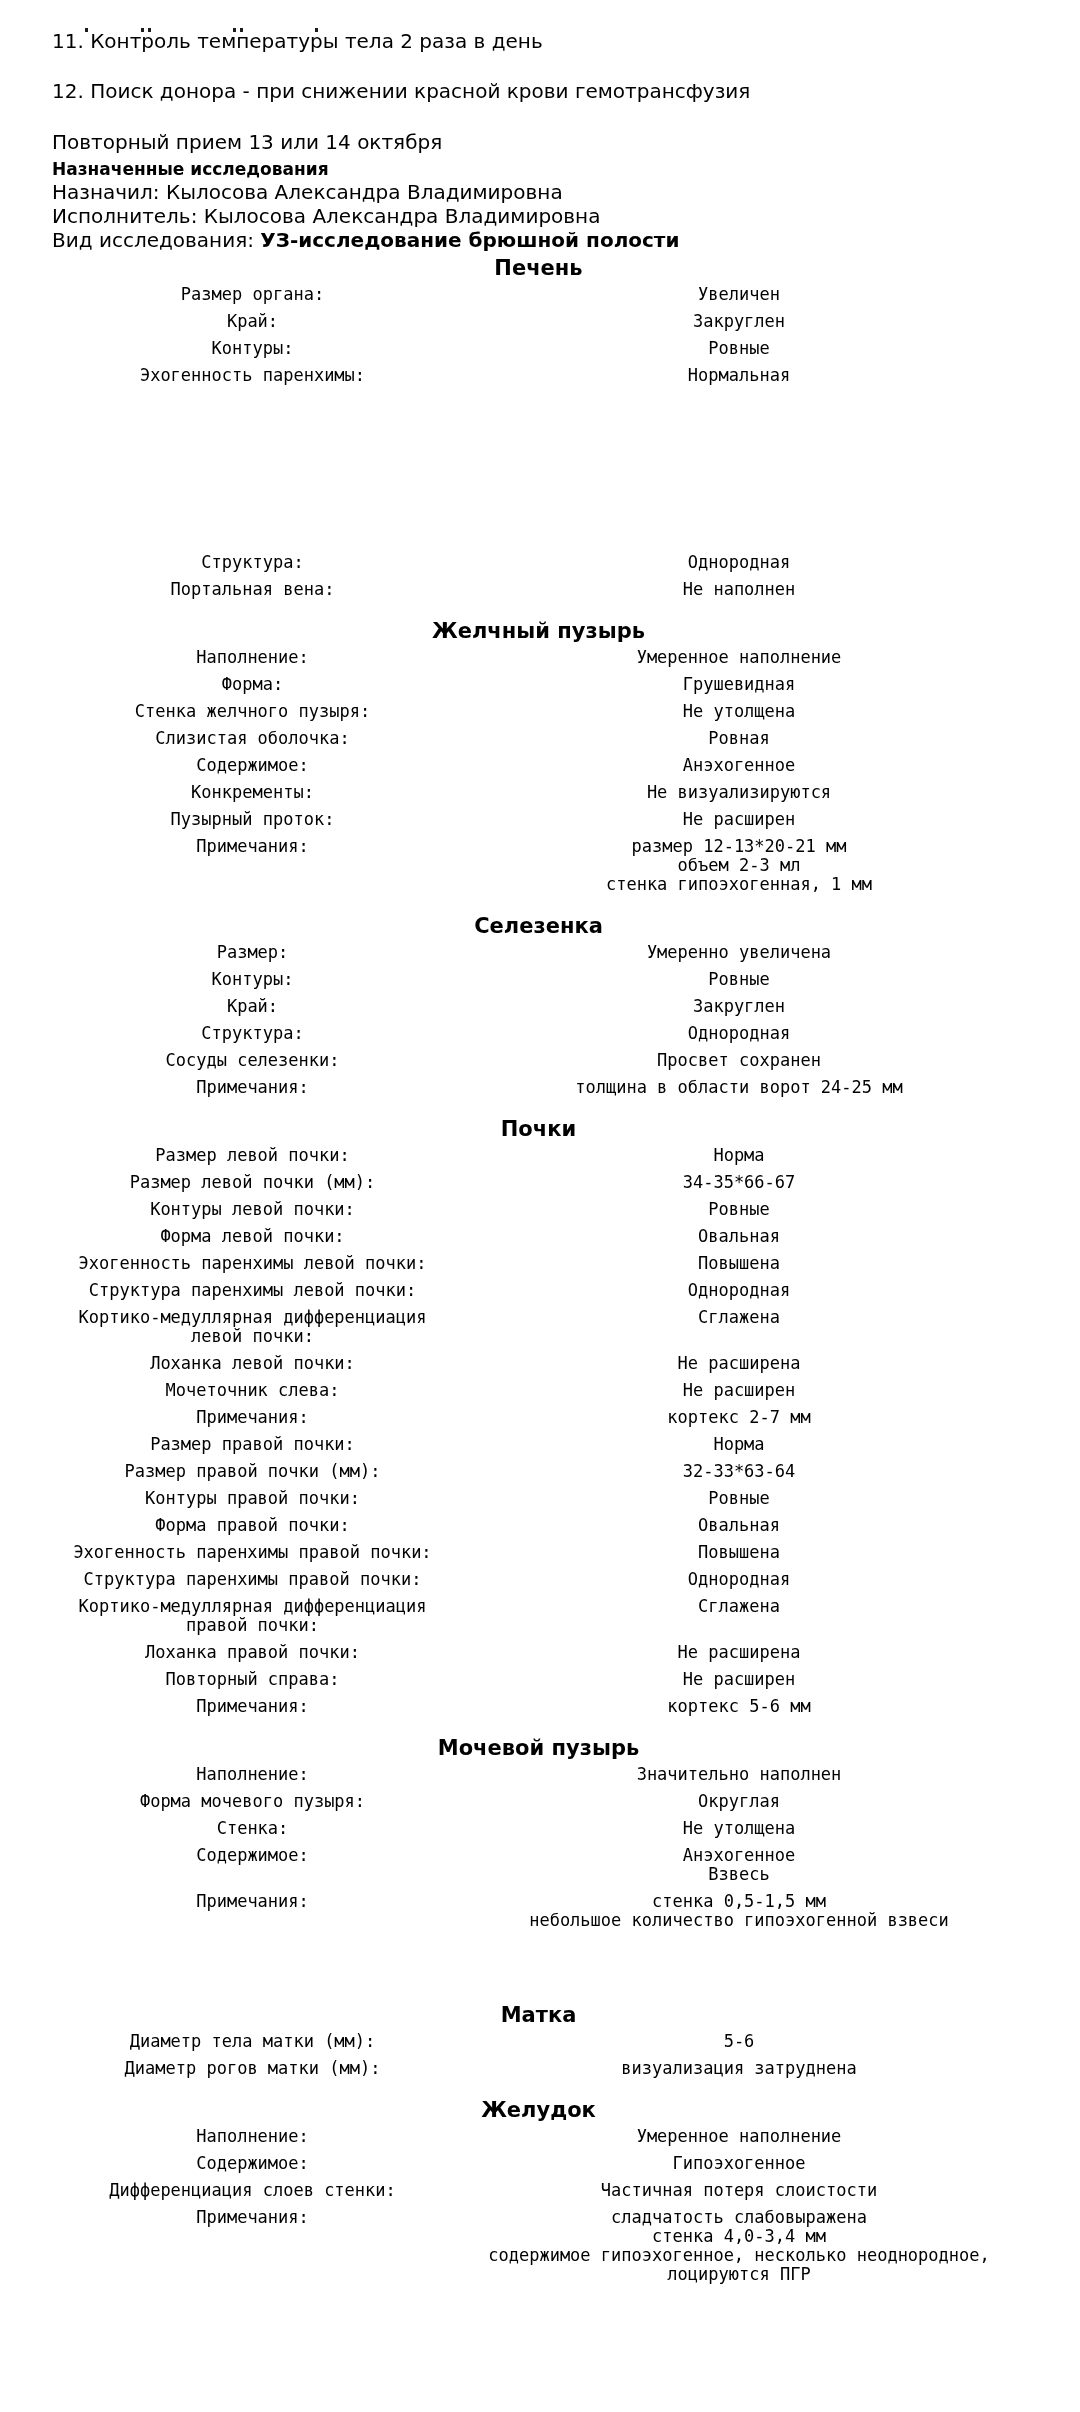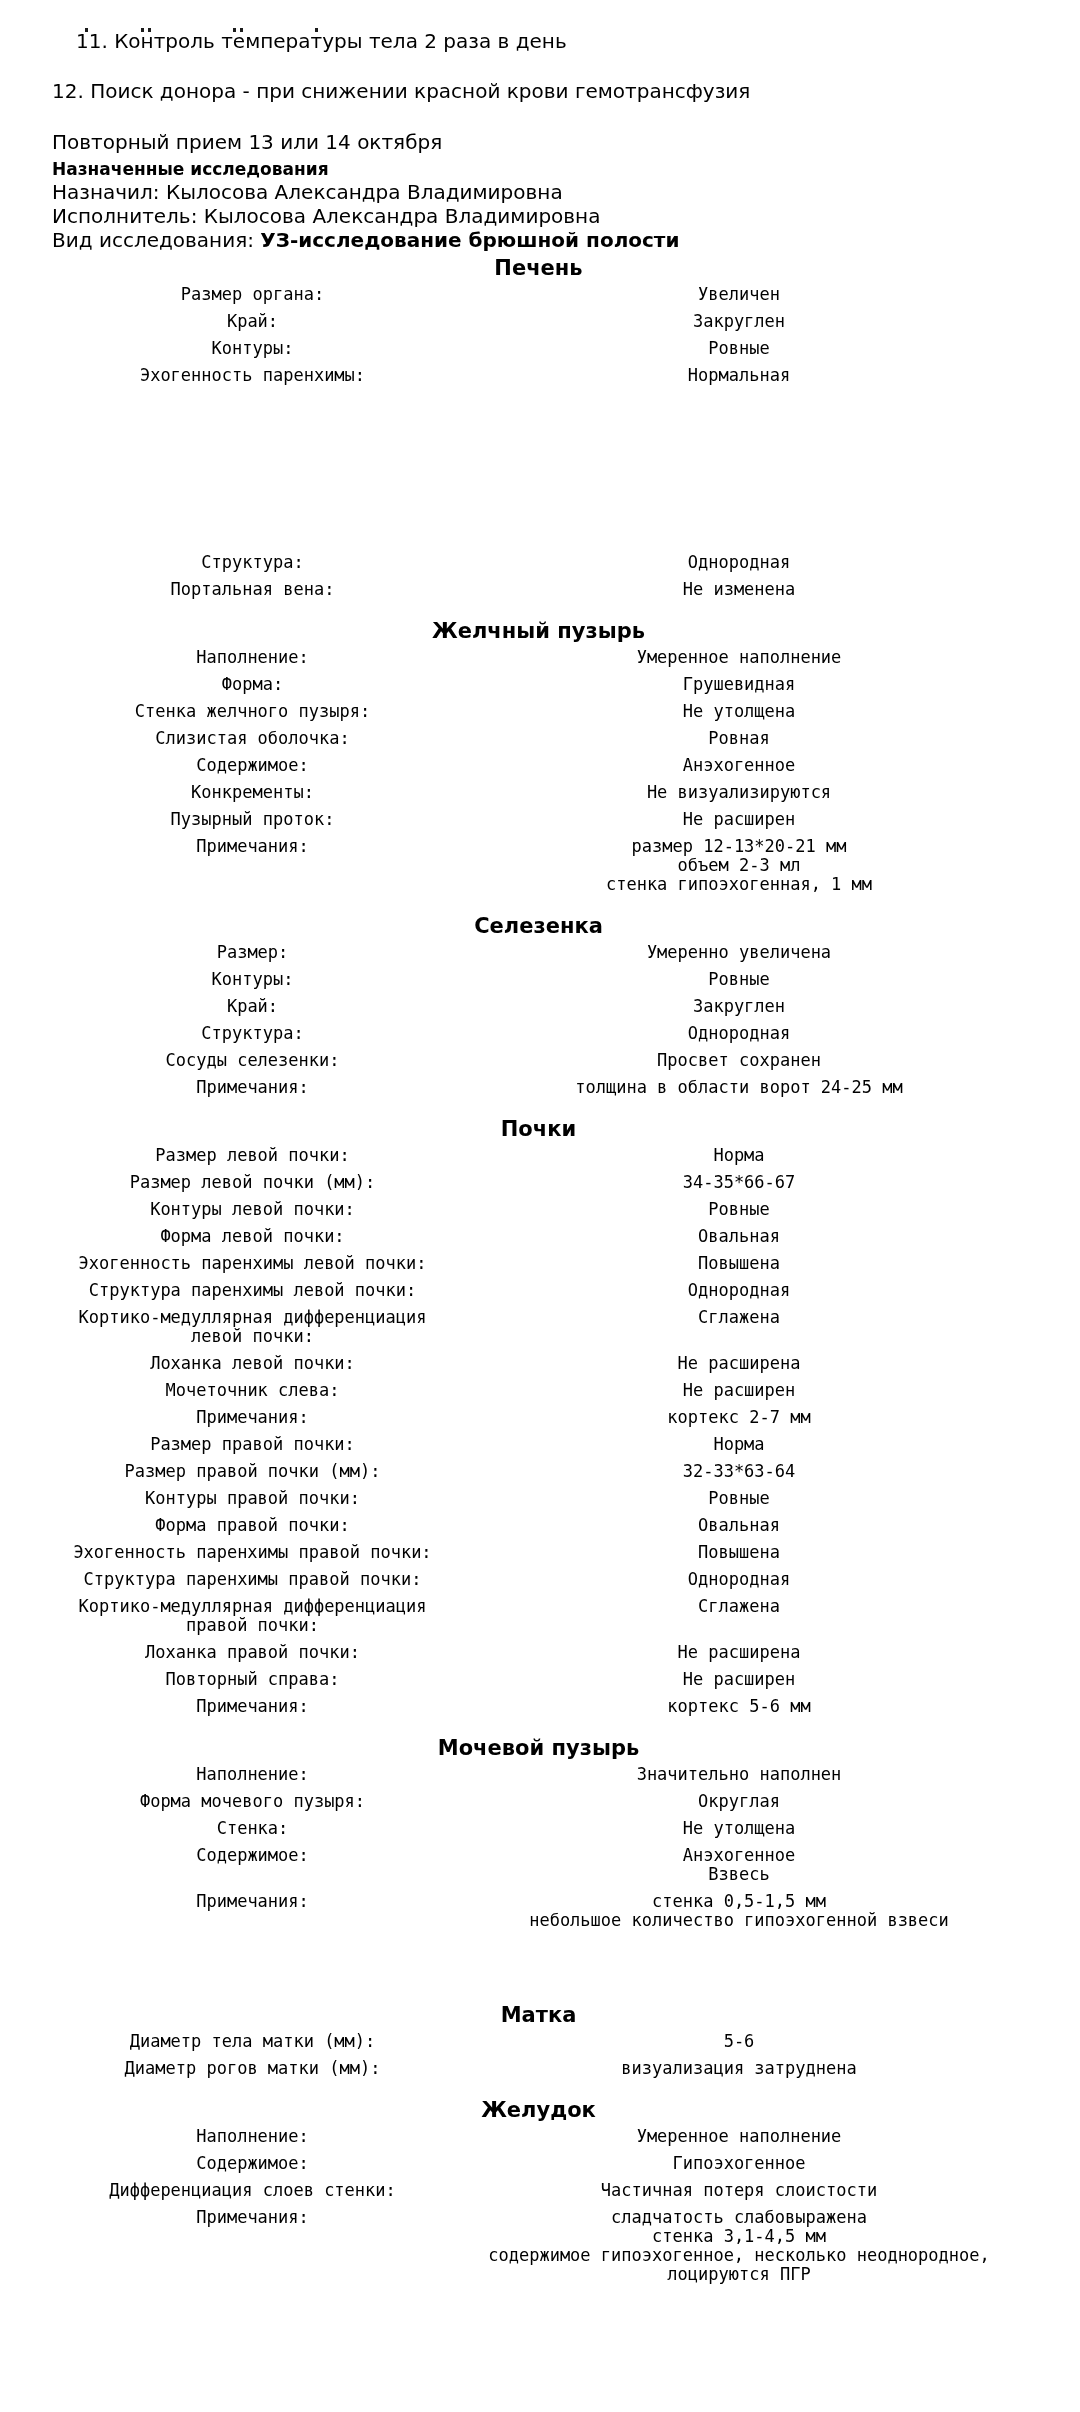--- a/index.html
+++ b/index.html
@@ -6,21 +6,21 @@
   body{width:1080px;height:2412px;overflow:hidden;position:relative;
        font-family:"DejaVu Sans",sans-serif;color:#000;}
   #page{position:relative;width:1080px;height:2412px;padding:0 55px 0 52px;box-sizing:border-box;}
 
   
   .frag{position:absolute;top:0;width:3px;height:4px;background:#1c1c1c;}
   .f1{left:85px}.f2{left:141px}.f3{left:148px}.f4{left:233px}.f5{left:240px}.f6{left:315px}
 
   
   .para{margin:24px 0 0 0;font-size:20px;line-height:26px;font-family:"DejaVu Sans",sans-serif;}
-  .para:first-of-type{margin-top:28px;margin-left:24px;}
+  .para:first-of-type{margin-top:28px;}
   .followup{margin-top:25px;}
   .assigned{font-family:"DejaVu Sans",sans-serif;font-size:17px;font-weight:700;
             line-height:22px;margin:3px 0 0 0;}
   .meta-line{font-size:20px;line-height:24px;font-family:"DejaVu Sans",sans-serif;}
   .meta-line .val.bold{font-weight:700;}
 
   
   .sec{margin-top:19px;text-align:center;}
   #sections .sec:nth-child(1){margin-top:3px;}
   #sections .sec:nth-child(6){margin-top:72px;}           
@@ -84,21 +84,21 @@
   </div>
           <div class="row">
     <div class="lbl">Структура:</div>
     <div class="vals">
               <div class="val-line">Однородная</div>
             </div>
   </div>
           <div class="row">
     <div class="lbl">Портальная вена:</div>
     <div class="vals">
-              <div class="val-line">Не изменена</div>
+              <div class="val-line">Не наполнен</div>
             </div>
   </div>
         </div>
   </section>
       <section class="sec">
     <h2 class="sec-title">Желчный пузырь</h2>
     <div class="rows">
           <div class="row">
     <div class="lbl">Наполнение:</div>
     <div class="vals">
@@ -389,21 +389,21 @@
           <div class="row">
     <div class="lbl">Дифференциация слоев стенки:</div>
     <div class="vals">
               <div class="val-line">Частичная потеря слоистости</div>
             </div>
   </div>
           <div class="row">
     <div class="lbl">Примечания:</div>
     <div class="vals">
               <div class="val-line">сладчатость слабовыражена</div>
-              <div class="val-line">стенка 3,1-4,5 мм</div>
+              <div class="val-line">стенка 4,0-3,4 мм</div>
               <div class="val-line">содержимое гипоэхогенное, несколько неоднородное,</div>
               <div class="val-line">лоцируются ПГР</div>
             </div>
   </div>
         </div>
   </section>
     </div>
 </div>
 
 </body></html>

